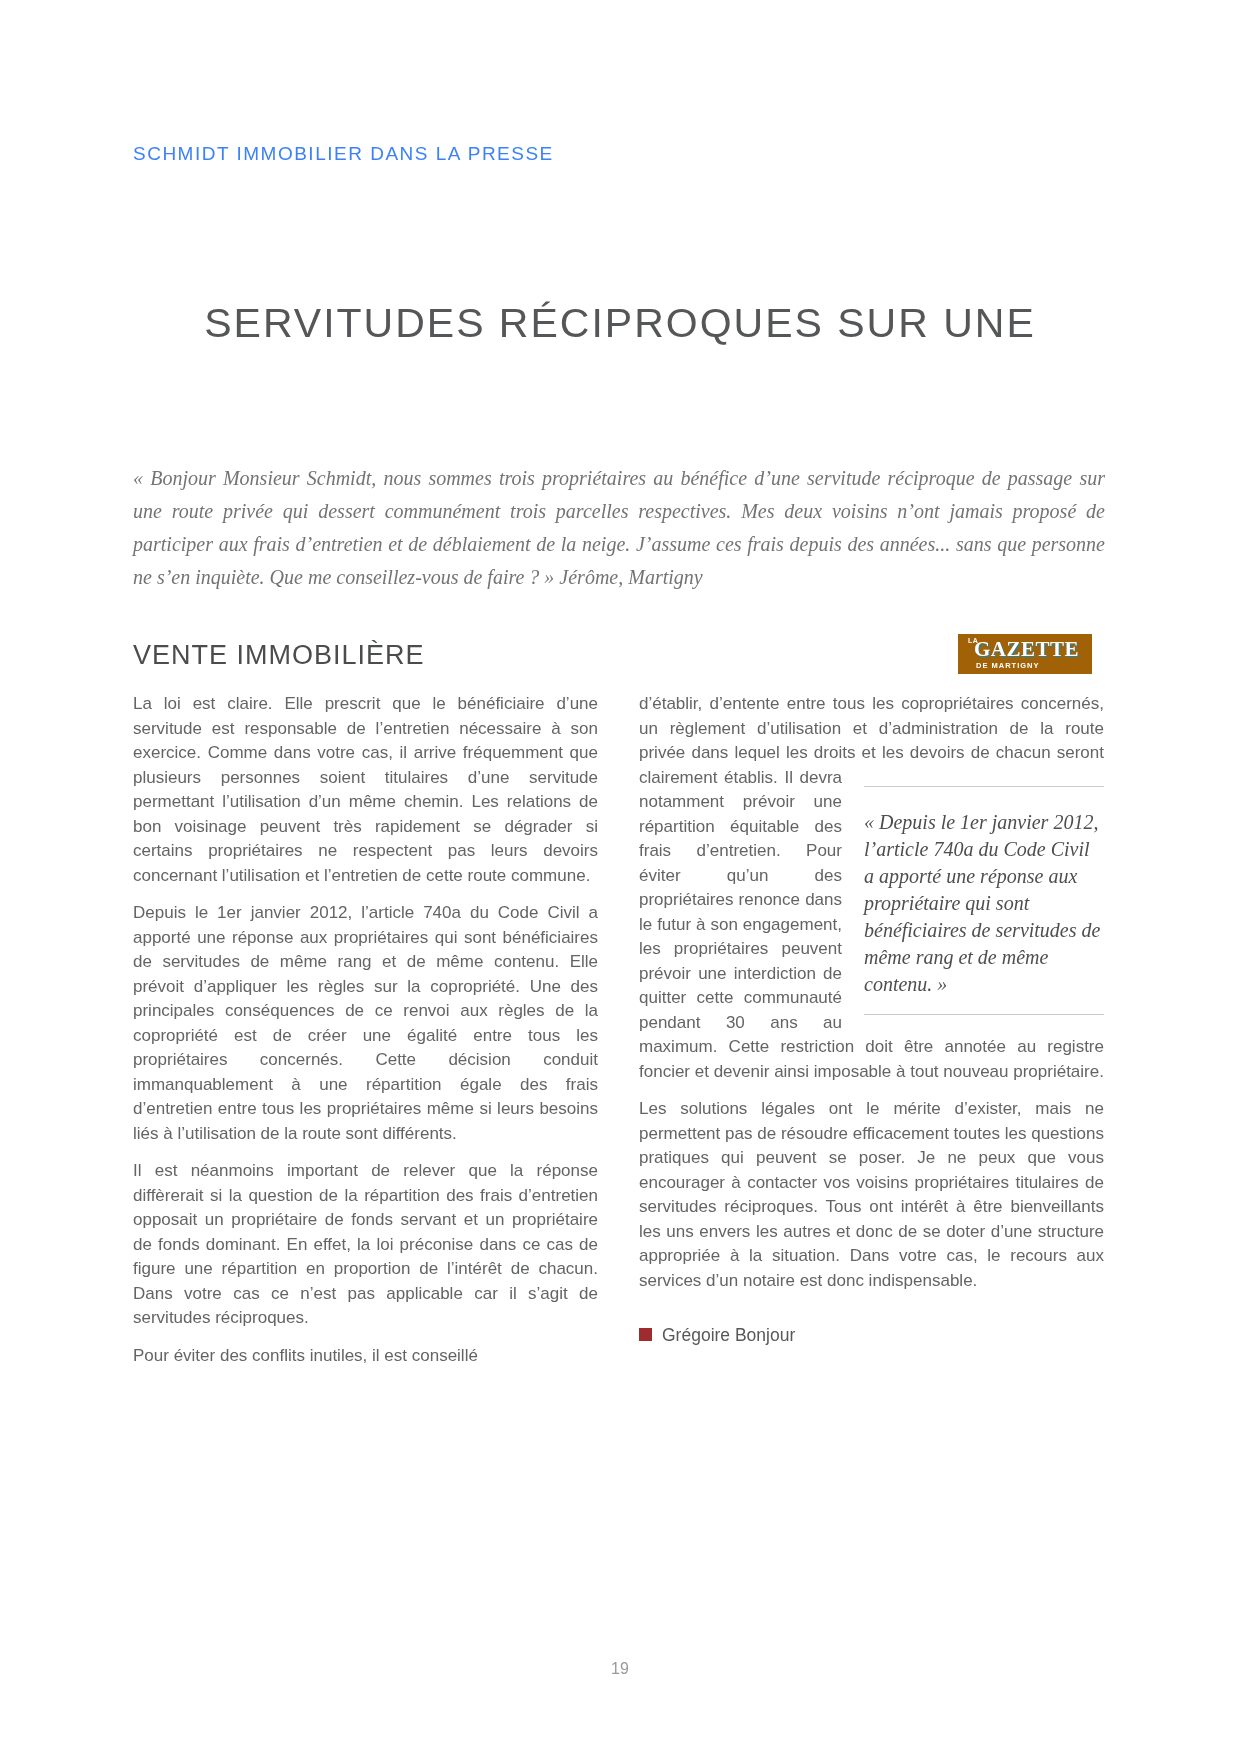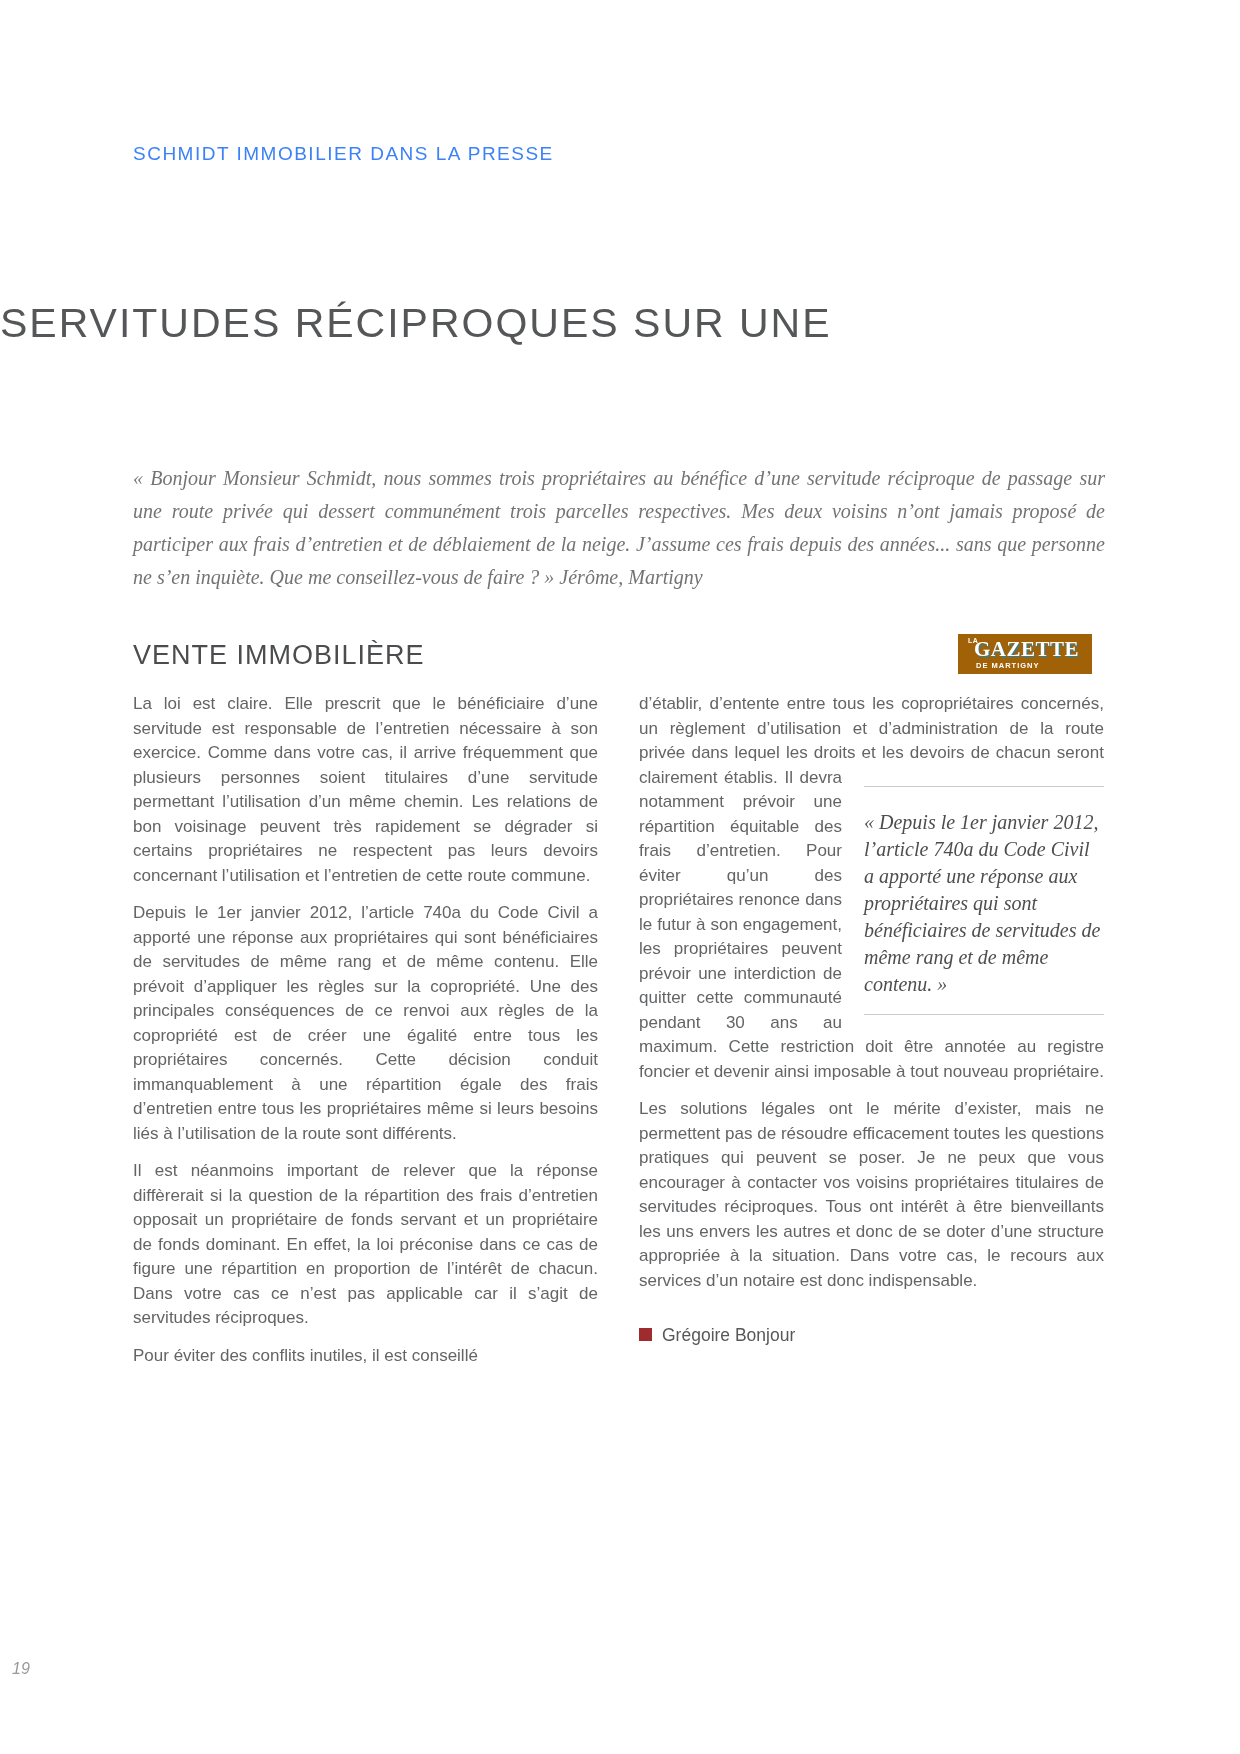--- a/index.html
+++ b/index.html
@@ -15,20 +15,21 @@
     position:absolute;
     left:133px; top:143px;
     font-size:19px;
     letter-spacing:1.5px;
     color:#3b82f6;
     font-weight:400;
   }
   .title{
     position:absolute;
     left:0; right:0; top:296px;
+    text-align:center;
     color:#555658;
     font-weight:200;
     font-size:41px;
     line-height:55px;
     letter-spacing:2px;
   }
   .lead-quote{
     position:absolute;
     left:133px; top:462px;
     width:972px;
@@ -120,25 +121,24 @@
     font-size:17.5px;
   }
   .byline-square{
     display:inline-block;
     width:13px; height:13px;
     background:#9e2b2d;
     margin-right:10px;
   }
   .page-number{
     position:absolute;
-    left:12px; right:0; top:1660px;
-    text-align:left;
+    left:0; right:0; top:1660px;
+    text-align:center;
     font-size:16px;
     color:#98999b;
-    font-style:italic;
   }
 </style>
 </head>
 <body>
 
 <div class="page">
 
   <div class="eyebrow">SCHMIDT IMMOBILIER DANS LA PRESSE</div>
 
   <div class="title">
@@ -161,21 +161,21 @@
     <div class="col">
       <p>La loi est claire. Elle prescrit que le bénéficiaire d’une servitude est responsable de l’entretien nécessaire à son exercice. Comme dans votre cas, il arrive fréquemment que plusieurs personnes soient titulaires d’une servitude permettant l’utilisation d’un même chemin. Les relations de bon voisinage peuvent très rapidement se dégrader si certains propriétaires ne respectent pas leurs devoirs concernant l’utilisation et l’entretien de cette route commune.</p>
       <p>Depuis le 1er janvier 2012, l’article 740a du Code Civil a apporté une réponse aux propriétaires qui sont bénéficiaires de servitudes de même rang et de même contenu. Elle prévoit d’appliquer les règles sur la copropriété. Une des principales conséquences de ce renvoi aux règles de la copropriété est de créer une égalité entre tous les propriétaires concernés. Cette décision conduit immanquablement à une répartition égale des frais d’entretien entre tous les propriétaires même si leurs besoins liés à l’utilisation de la route sont différents.</p>
       <p>Il est néanmoins important de relever que la réponse diffèrerait si la question de la répartition des frais d’entretien opposait un propriétaire de fonds servant et un propriétaire de fonds dominant. En effet, la loi préconise dans ce cas de figure une répartition en proportion de l’intérêt de chacun. Dans votre cas ce n’est pas applicable car il s’agit de servitudes réciproques.</p>
       <p>Pour éviter des conflits inutiles, il est conseillé</p>
     </div>
 
     <div class="col">
       <p>
         <span>d’établir, d’entente entre tous les copropriétaires concernés, un règlement d’utilisation et d’administration de la route privée dans lequel les droits et les devoirs de chacun seront clairement établis. Il devra</span>
-        <span class="pull-quote">« Depuis le 1er janvier 2012, l’article 740a du Code Civil a apporté une réponse aux propriétaires qui sont bénéficiaires de servitudes de même rang et de même contenu. »</span>
+        <span class="pull-quote">« Depuis le 1er janvier 2012, l’article 740a du Code Civil a apporté une réponse aux propriétaire qui sont bénéficiaires de servitudes de même rang et de même contenu. »</span>
         <span> notamment prévoir une répartition équitable des frais d’entretien. Pour éviter qu’un des propriétaires renonce dans le futur à son engagement, les propriétaires peuvent prévoir une interdiction de quitter cette communauté pendant 30 ans au maximum. Cette restriction doit être annotée au registre foncier et devenir ainsi imposable à tout nouveau propriétaire.</span>
       </p>
       <p>Les solutions légales ont le mérite d’exister, mais ne permettent pas de résoudre efficacement toutes les questions pratiques qui peuvent se poser. Je ne peux que vous encourager à contacter vos voisins propriétaires titulaires de servitudes réciproques. Tous ont intérêt à être bienveillants les uns envers les autres et donc de se doter d’une structure appropriée à la situation. Dans votre cas, le recours aux services d’un notaire est donc indispensable.</p>
       <div class="byline">
         <span class="byline-square"></span><span>Grégoire Bonjour</span>
       </div>
     </div>
 
   </div>
 

